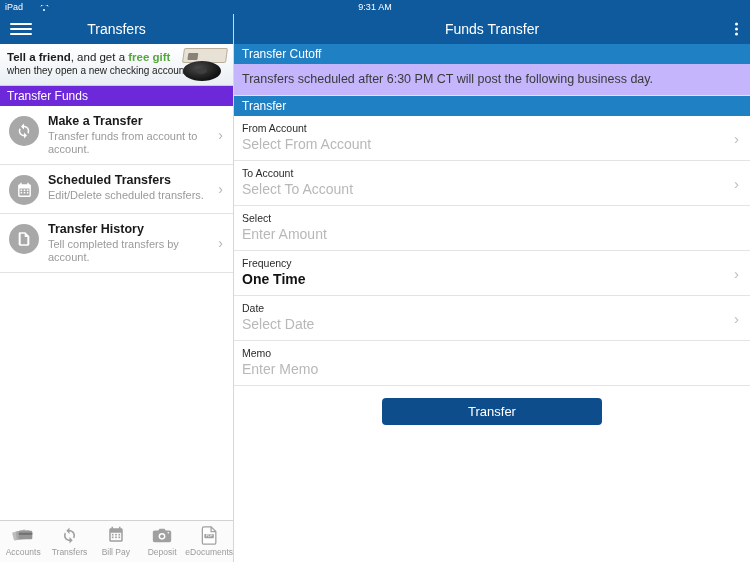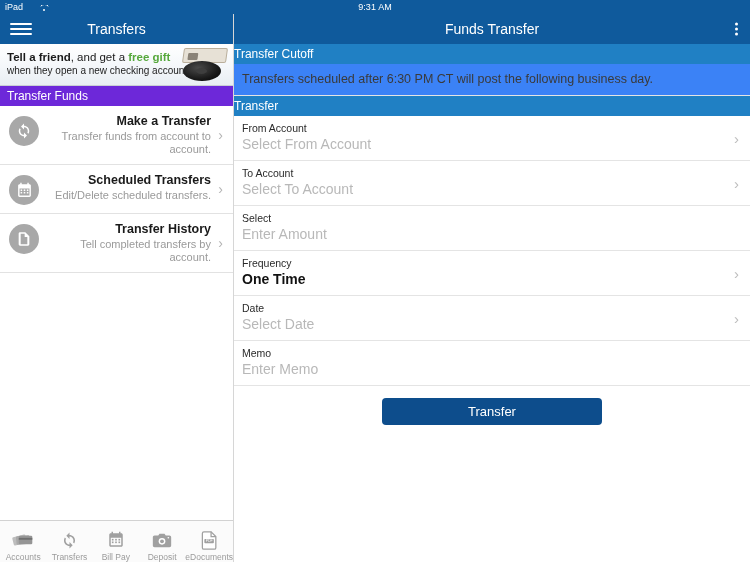--- a/index.html
+++ b/index.html
@@ -230,21 +230,20 @@
     display: flex;
     align-items: center;
     justify-content: center;
     margin-top: 2px;
   }
   .menu-icon svg { display: block; }
   .menu-text {
     flex: 1;
     padding-left: 9px;
     padding-right: 22px;
-    text-align: right;
   }
   .menu-title {
     font-size: 12.5px;
     font-weight: bold;
     color: #1a1a1a;
     line-height: 15px;
     margin-bottom: 1px;
   }
   .menu-sub {
     font-size: 11px;
@@ -270,21 +269,21 @@
     background: #fbfbfb;
     border-top: 1px solid #d2d2d2;
     display: flex;
     align-items: center;
   }
   .tab-item {
     flex: 1;
     display: flex;
     flex-direction: column;
     align-items: center;
-    justify-content: flex-end;
+    justify-content: flex-start;
     gap: 1px;
     cursor: pointer;
     height: 100%;
     padding-top: 3px;
   }
   .tab-icon { height: 22px; display: flex; align-items: center; justify-content: center; }
   .tab-label {
     font-size: 8.5px;
     color: #9b9b9b;
     line-height: 10px;
@@ -330,24 +329,24 @@
     background: #ffffff;
     border-radius: 50%;
   }
 
   .r-section-header {
     background: #2080c4;
     color: #ffffff;
     font-size: 12px;
     height: 20px;
     line-height: 20px;
-    padding-left: 0;
+    padding-left: 8px;
   }
   .notice {
-    background: #3b82f6;
+    background: #c4b5fd;
     font-size: 12.5px;
     color: #3a3a3a;
     padding: 7px 8px 8px 8px;
     line-height: 16px;
     border-bottom: 1px solid #e4e4e4;
   }
 
   .form-list { background: #ffffff; }
   .form-row {
     position: relative;

